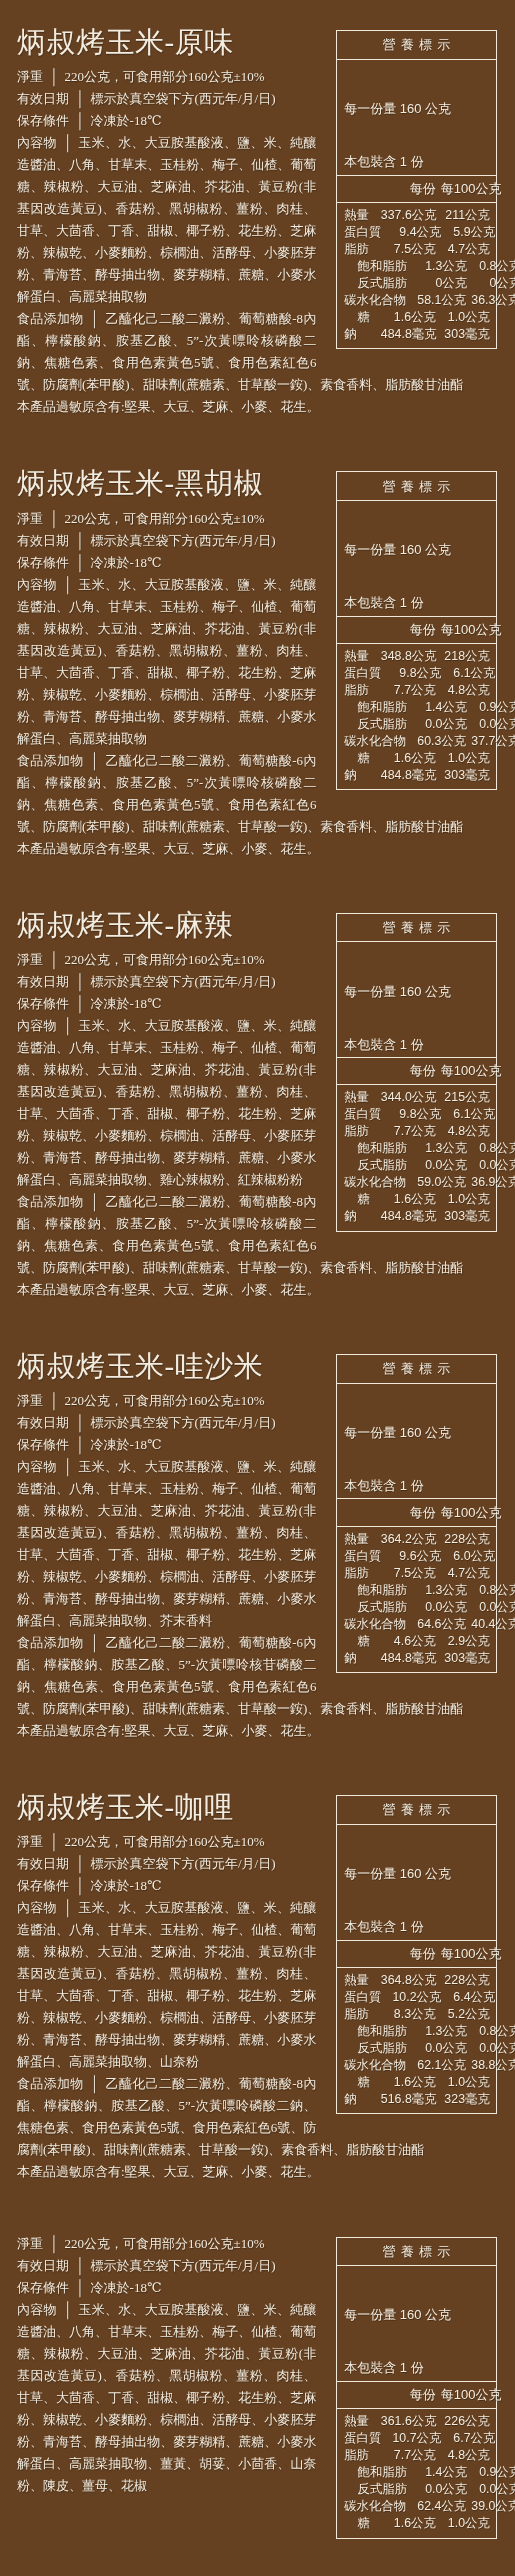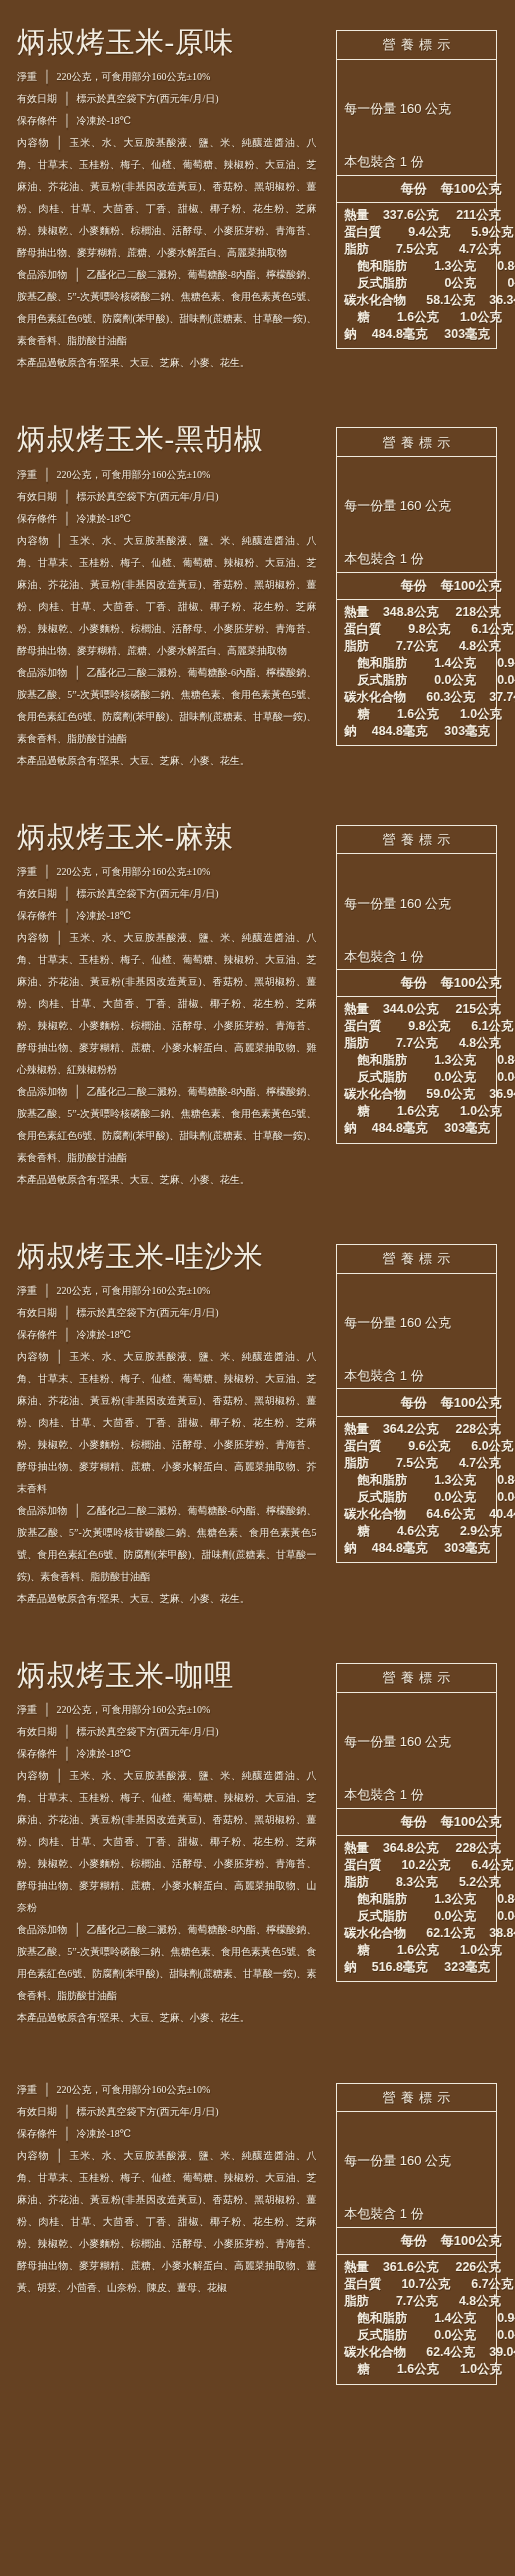--- a/index.html
+++ b/index.html
@@ -19,21 +19,21 @@
   .sec-title{
     margin:0 0 9.3px 0;
     font-size:29px;
     font-weight:400;
     line-height:30px;
     letter-spacing:0.5px;
     text-shadow:0.5px 1px 1px rgba(40,24,8,.55);
   }
   .line{
     margin:0;
-    font-size:10px;
+    font-size:13px;
     line-height:22px;
     text-align:justify;
     text-shadow:0.5px 1px 1px rgba(40,24,8,.55);
   }
   .sep{ display:inline-block; padding:0 6.2px; transform:scaleY(1.15); }
 
   
   .ntable{
     float:right;
     width:161px;
@@ -61,23 +61,22 @@
   .nt-cols{
     border-top:1px solid #f0eadd;
     border-bottom:1.5px solid #f0eadd;
     padding:4.1px 6.2px 4.1px 7.2px;
     font-size:13px;
   }
   .nt-rows{ padding:4.1px 6.2px 5.2px 7.2px; }
   .ngrid{
     display:grid;
     grid-template-columns:1fr 55px 49px;
-    column-gap:14px;
+    column-gap:5px;
     align-items:baseline;
-    font-weight:bold;
   }
   .nrow{ line-height:17px; }
   .nl{ text-align:left; white-space:nowrap; }
   .nrow.ind .nl{ padding-left:13.4px; }
   .nv{ text-align:right; white-space:nowrap; }
 </style>
 </head>
 <body>
 
 <main id="sheet">

